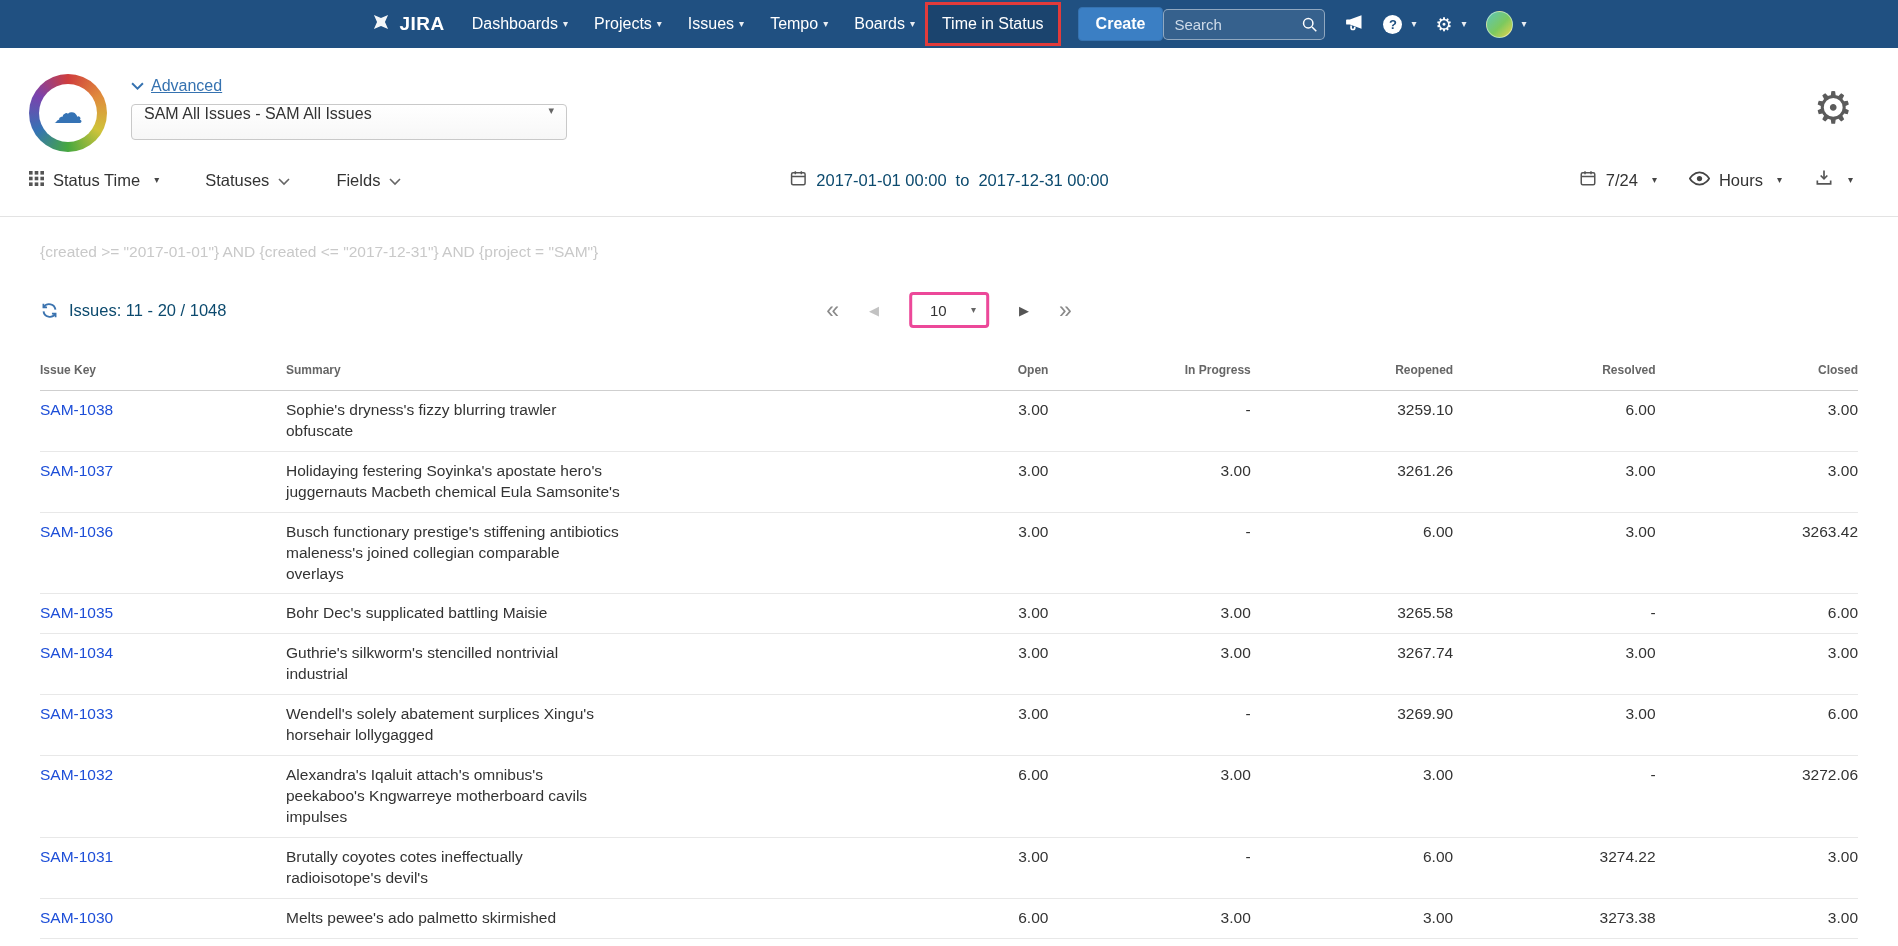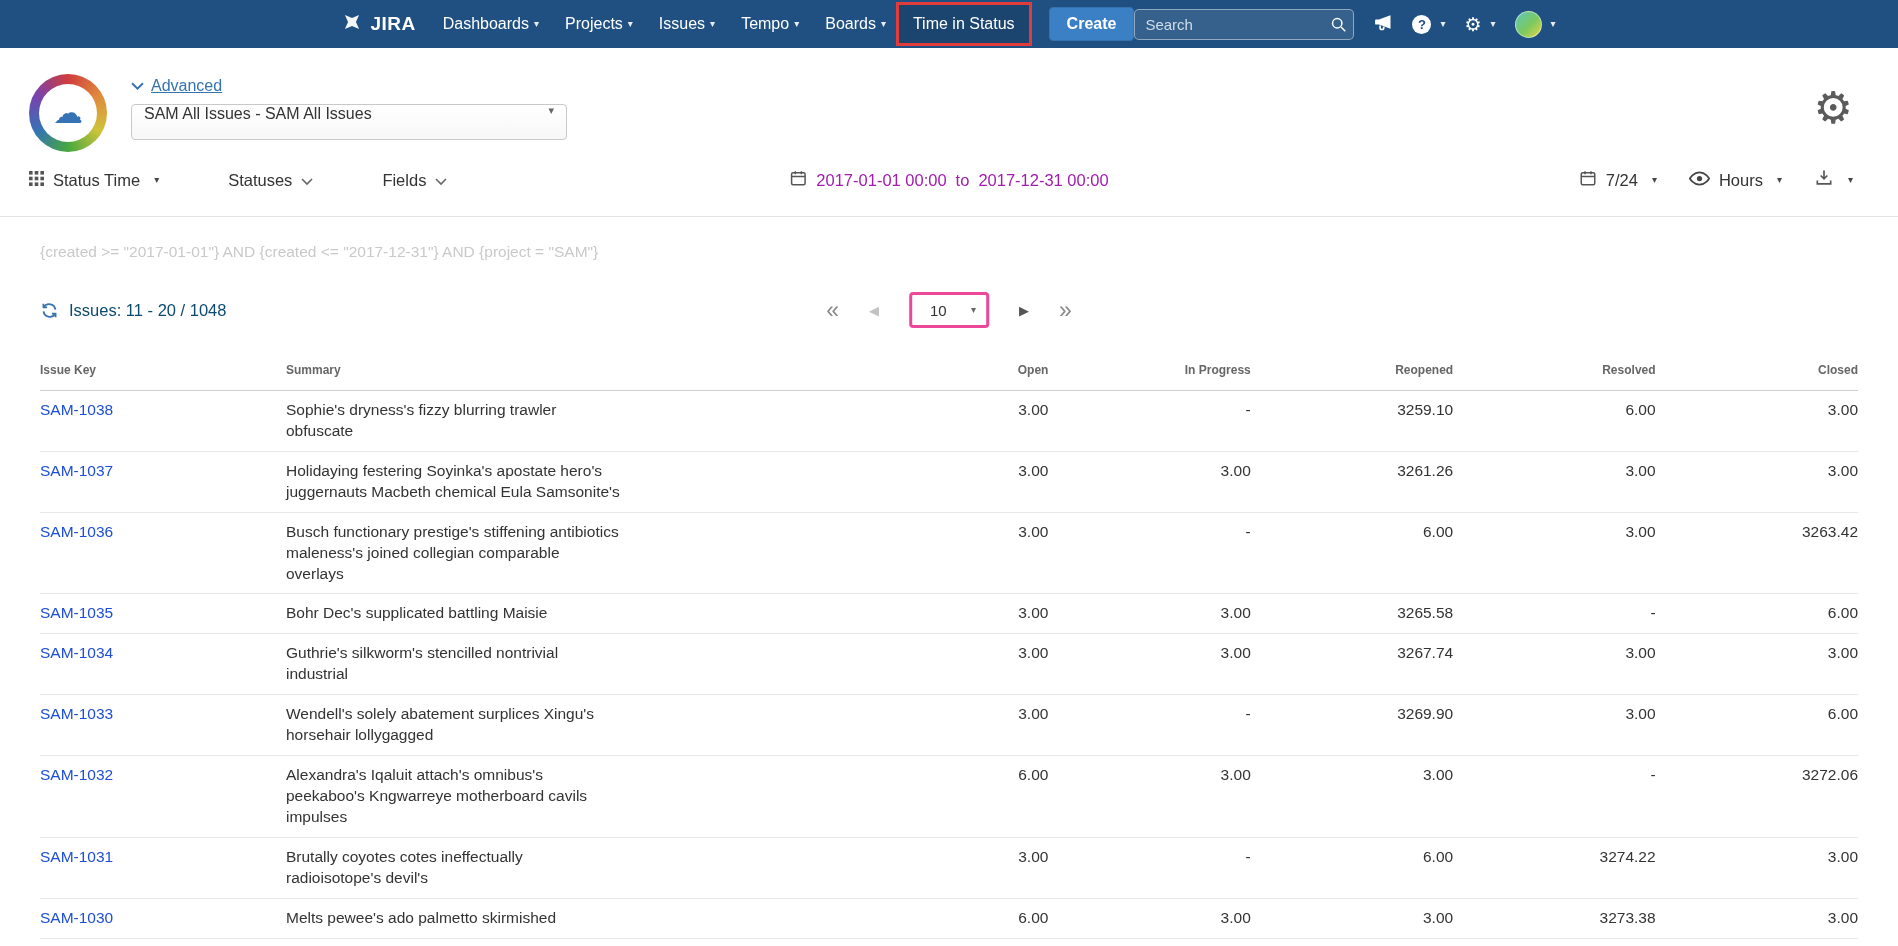--- a/index.html
+++ b/index.html
@@ -15,21 +15,21 @@
   .nav-item { display:flex; align-items:center; padding:0 13px; font-size:16px;
               height:100%; cursor:pointer; white-space:nowrap; }
   .nav-item.highlight { height:38px; align-self:center; outline:3px solid #e23b3b;
                         background:rgba(0,0,0,.14); padding:0 14px; }
   .caret { font-size:10px; margin-left:5px; opacity:.9; line-height:1; }
   .create-btn { margin-left:20px; background:#3b7fc4; border:1px solid #3572b0; color:#fff;
                 font-size:16px; font-weight:600; padding:7px 17px; border-radius:4px;
                 cursor:pointer; font-family:inherit; }
   .nav-right { display:flex; align-items:center; gap:19px; }
   .search-box { position:relative; }
-  .search-input { width:220px; height:31px; border-radius:5px; border:1px solid rgba(255,255,255,.45);
+  .search-input { width:162px; height:31px; border-radius:5px; border:1px solid rgba(255,255,255,.45);
                   background:rgba(255,255,255,.1); color:#fff; font-size:15px;
                   padding:0 41px 0 10px; font-family:inherit; outline:none; }
   .search-input::placeholder { color:#cfdcea; }
   .search-icon { position:absolute; right:7px; top:7px; pointer-events:none; }
   .icon-btn { display:flex; align-items:center; gap:4px; cursor:pointer; }
   .gear-glyph { font-size:19px; line-height:1; }
   .help-disc { width:19px; height:19px; border-radius:50%; background:#fff; color:#205081;
                font-weight:bold; font-size:13px; display:flex; align-items:center; justify-content:center; }
   .avatar { width:27px; height:27px; border-radius:50%;
             background:linear-gradient(135deg,#5ec6b8 0%, #7cc95e 55%, #e8d44d 100%);
@@ -50,26 +50,26 @@
                    background:linear-gradient(#fff,#f7f7f7); display:flex; 
                    justify-content:space-between; padding:0 12px; font-size:16px; color:#333;
                    cursor:pointer; }
   .filter-select .caret { color:#555; font-size:11px; }
   .big-gear { margin-left:auto; margin-top:12px; font-size:44px; color:#5b5b5b;
               cursor:pointer; line-height:1; }
 
   
   .toolbar { position:relative; display:flex; align-items:center;
              padding:4px 45px 24px 29px; border-bottom:1px solid #e3e3e3; }
-  .tool-group-left { display:flex; align-items:center; gap:69px; }
+  .tool-group-left { display:flex; align-items:center; gap:46px; }
   .tool-item { display:flex; align-items:center; gap:9px; font-size:16.5px; color:#333;
                cursor:pointer; white-space:nowrap; }
   .tool-item .caret { color:#333; }
   .date-range { position:absolute; left:50%; transform:translateX(-50%);
-                display:flex; align-items:center; gap:9px; font-size:16.5px; color:#a21caf;
+                display:flex; align-items:center; gap:9px; font-size:16.5px; color:#0c4a6e;
                 cursor:pointer; white-space:nowrap; }
   .tool-group-right { margin-left:auto; display:flex; align-items:center; gap:32px; }
 
   
   .main { padding:0 40px; }
   .jql { margin-top:26px; color:#c9c9c9; font-size:15.5px; }
   .results-row { position:relative; margin-top:30px; display:flex; align-items:center; height:38px; }
   .refresh-btn { cursor:pointer; display:flex; align-items:center; }
   .issues-label { margin-left:10px; font-size:16.5px; color:#0c4a6e; }
   .pager { position:absolute; left:50%; transform:translateX(-50%);

